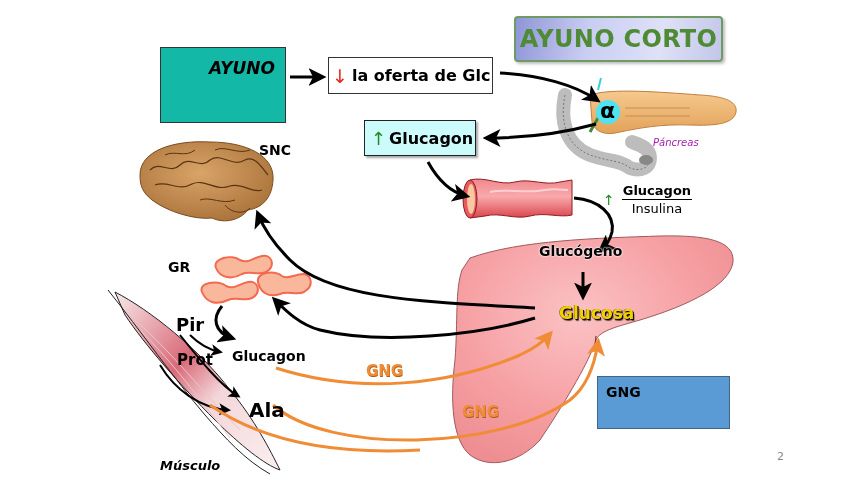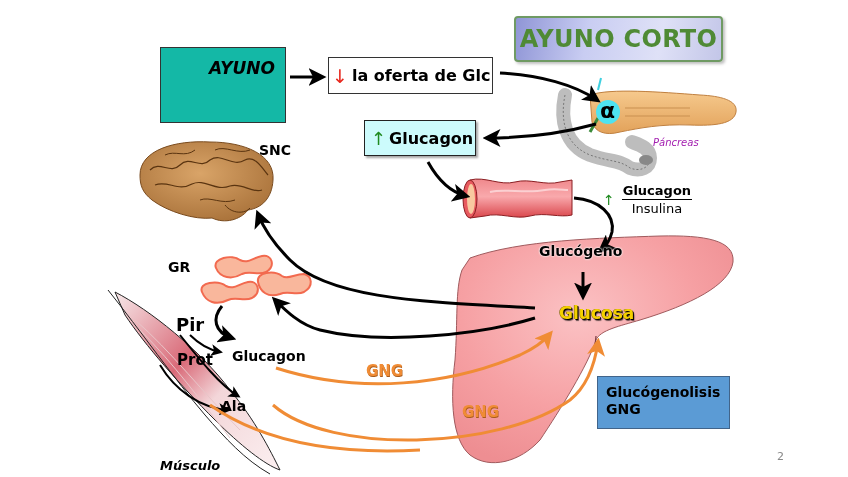--- a/index.html
+++ b/index.html
@@ -187,25 +187,24 @@
   </span>
 </div>
 
 <span class="abs label" style="left:259px; top:142px; font-size:14px;">SNC</span>
 <span class="abs label" style="left:168px; top:259px; font-size:14px;">GR</span>
 <span class="abs label" style="left:160px; top:458px; font-size:13px; font-style:italic;">Músculo</span>
 
 <span class="abs label" style="left:176px; top:314px; font-size:18px;">Pir</span>
 <span class="abs label" style="left:145px; top:351px; font-size:15px;margin-left:32px;">Prot</span>
 <span class="abs label" style="left:232px; top:348px; font-size:14px;">Glucagon</span>
-<span class="abs label" style="left:221px; top:398px; font-size:14px;">Ala</span>
+<span class="abs label" style="left:249px; top:398px; font-size:20px;">Ala</span>
 <span class="abs label" style="left:539px; top:243px; font-size:14px; text-shadow:0 0 2px #fff, 0 0 2px #fff;">Glucógeno</span>
 <span class="abs glucosa">Glucosa</span>
 
 <span class="abs gng" style="left:366px; top:362px;">GNG</span>
 <span class="abs gng" style="left:462px; top:403px;">GNG</span>
 
 <div class="abs info-box">
-  <div>Glucógenolisis</div>
   <div>GNG</div>
 </div>
 
 <span class="abs page-num">2</span>
 
 </body></html>

